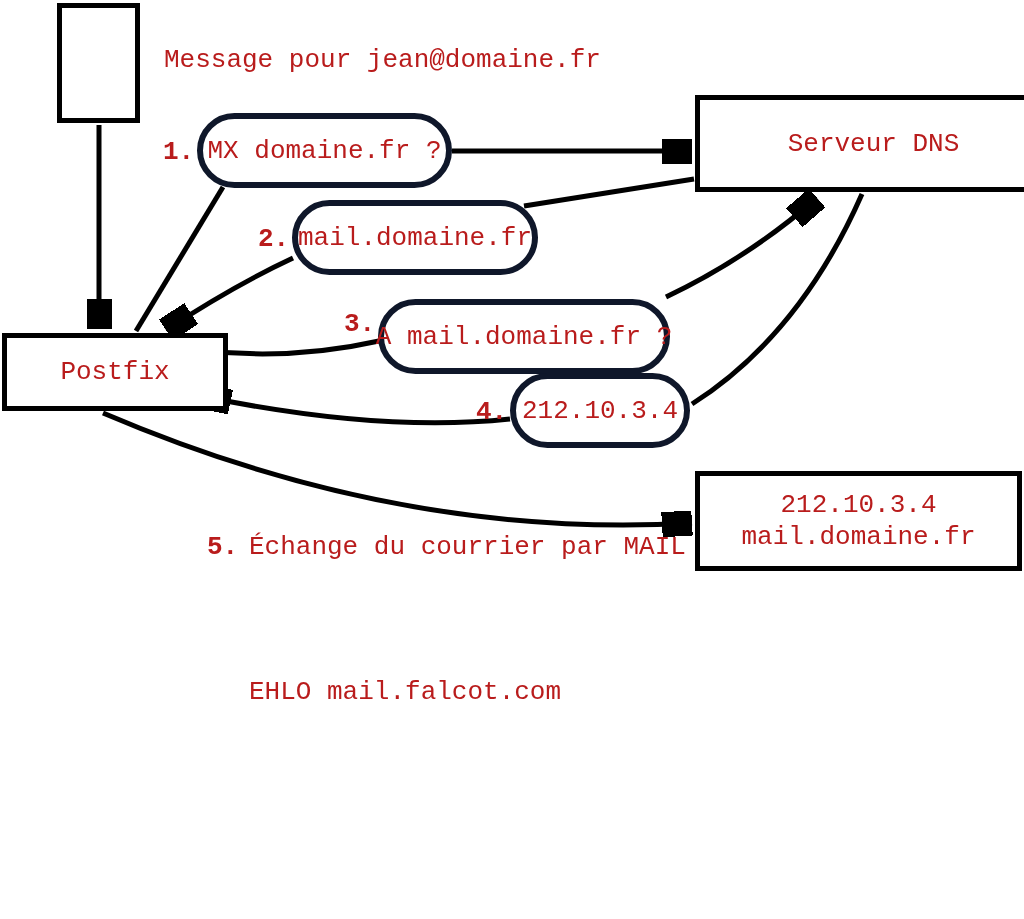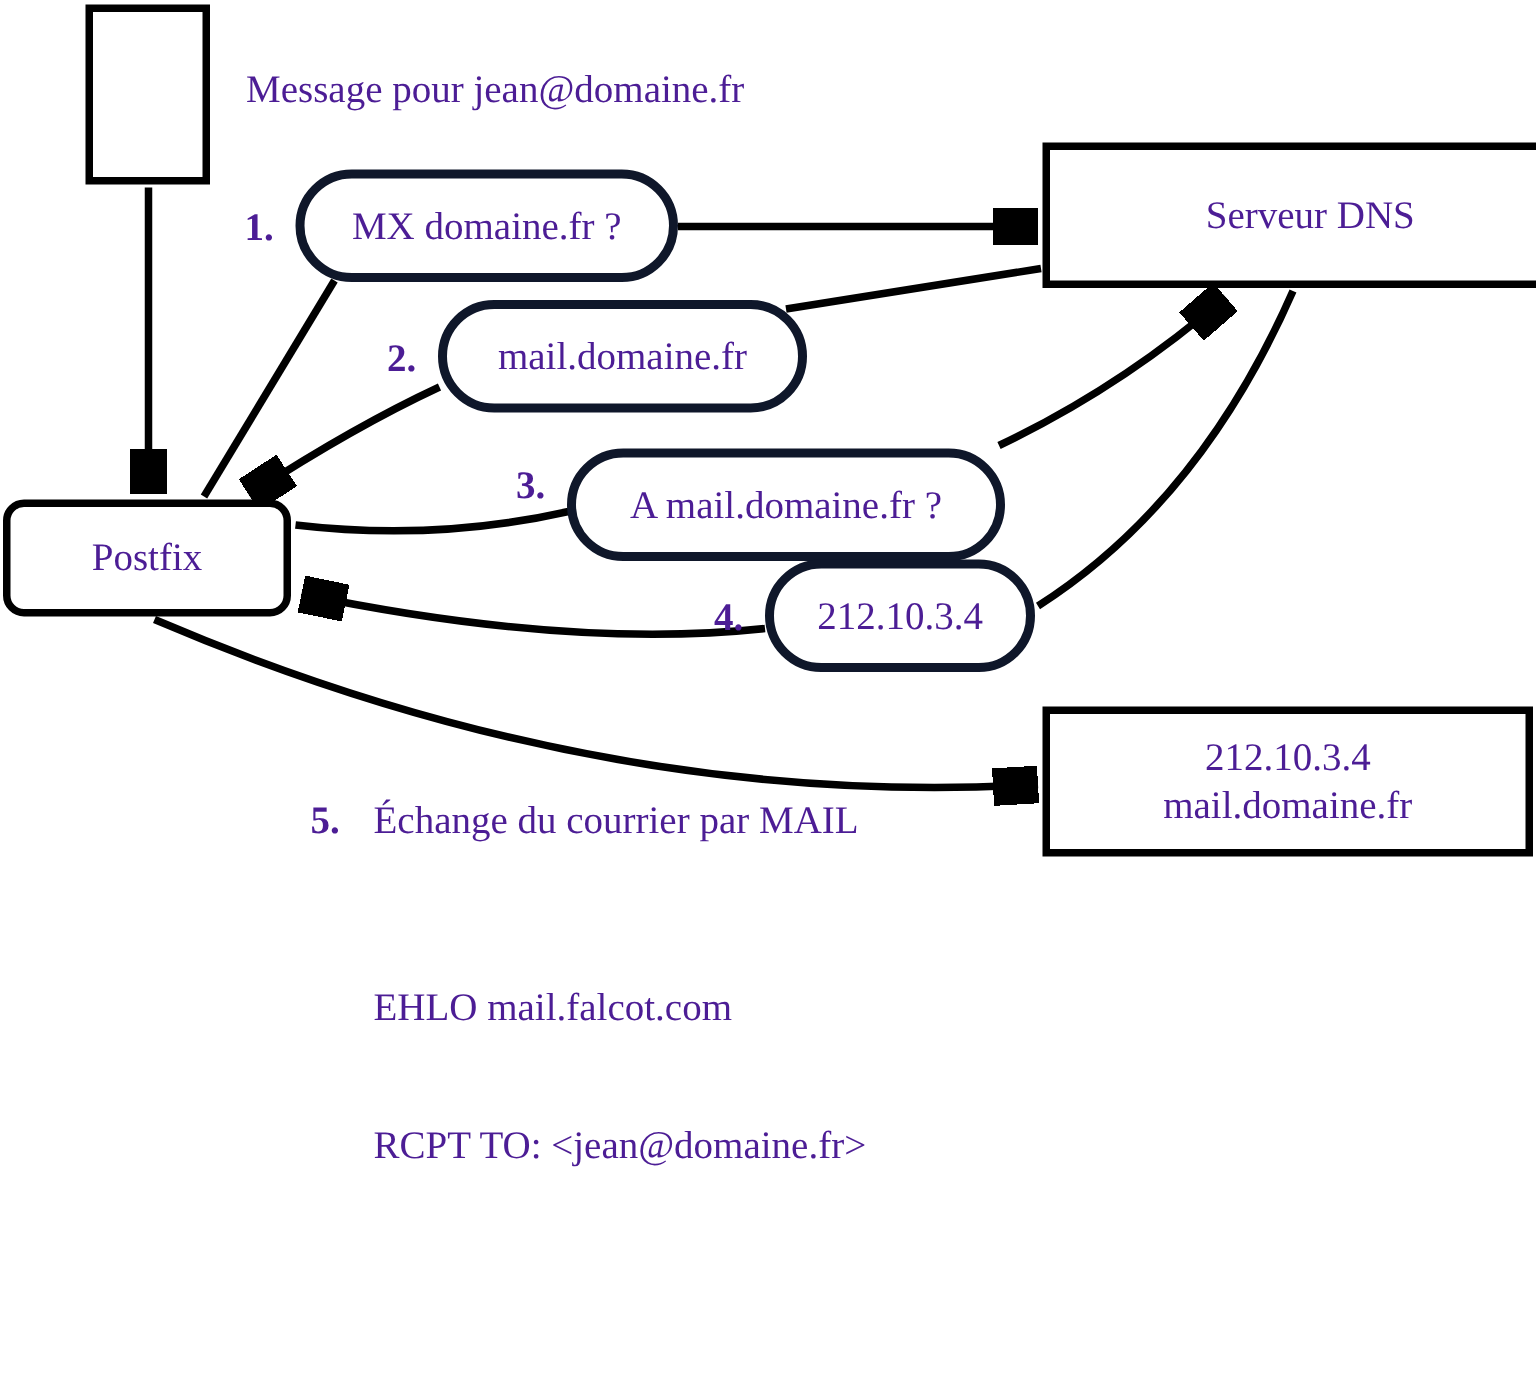--- a/index.html
+++ b/index.html
@@ -1,18 +1,18 @@
 <!DOCTYPE html>
 <html><head>
 <meta charset="utf-8">
 <style>
   html,body{margin:0;padding:0;background:#ffffff;}
   .canvas{
     position:relative;width:1024px;height:919px;background:#ffffff;
-    font-family:Liberation Serif, serif;color:#4c1d95;
+    font-family:Liberation Mono, monospace;color:#b91c1c;
     overflow:hidden;
   }
   .node{
     position:absolute;border:5px solid #000;background:#fff;
     display:flex;align-items:center;justify-content:center;
     box-sizing:border-box;font-size:26px;line-height:32px;text-align:center;
   }
   .pill{
     position:absolute;border:6px solid #0f172a;background:#fff;border-radius:38px;
     display:flex;align-items:center;justify-content:center;
@@ -20,21 +20,21 @@
   }
   .stepnum{
     position:absolute;font-weight:bold;font-size:26px;line-height:30px;white-space:nowrap;
   }
   .plain-label{
     position:absolute;font-size:26px;line-height:30px;white-space:nowrap;
   }
   .smtp{
     position:absolute;left:249px;top:596px;font-size:26px;white-space:pre;
   }
-  .smtp-line{height:32px;line-height:32px;}
+  .smtp-line{height:32px;line-height:32px;margin-top:20px;}
   svg.wires{position:absolute;left:0;top:0;width:1024px;height:919px;pointer-events:none;}
   svg.wires path{stroke:#000;stroke-width:5;fill:none;}
 </style>
 </head>
 <body>
 
 <div class="canvas">
 
   <svg class="wires" viewBox="0 0 1024 919">
     <defs>
@@ -51,21 +51,21 @@
     <path d="M666,297 Q748,258 817,198" marker-end="url(#ah)"></path>
     <path d="M862,194 Q800,335 692,404"></path>
     <path d="M510,419 Q380,433 201,396" marker-end="url(#ah)"></path>
     <path d="M103,413 Q400,540 692,523" marker-end="url(#ah)"></path>
   </svg>
 
   <div class="node" style="left:57px;top:3px;width:83px;height:120px;"></div>
 
   <div class="plain-label" style="left:164px;top:45px;">Message pour jean@domaine.fr</div>
 
-  <div class="node" style="left:2px;top:333px;width:192px;height:78px;border-radius:14px;">
+  <div class="node" style="left:2px;top:333px;width:226px;height:78px;">
     <span>Postfix</span>
   </div>
 
   <div class="node" style="left:695px;top:95px;width:357px;height:97px;">
     <span>Serveur DNS</span>
   </div>
 
   <div class="node" style="left:695px;top:471px;width:327px;height:100px;flex-direction:column;">
     <span>212.10.3.4</span>
     <span>mail.domaine.fr</span>
@@ -89,21 +89,20 @@
   <div class="stepnum" style="left:476px;top:397px;">4.</div>
   <div class="pill" style="left:510px;top:373px;width:180px;height:75px;">
     <span>212.10.3.4</span>
   </div>
 
   <div class="stepnum" style="left:207px;top:532px;">5.</div>
   <div class="plain-label" style="left:249px;top:532px;">Échange du courrier par MAIL</div>
 
   <div class="smtp">
     <div class="smtp-line">EHLO mail.falcot.com</div>
-    <div class="smtp-line">RCPT TO: &lt;jean@domaine.fr&gt;</div>
     
     
     
     
     
     
     
   </div>
 
 </div>

